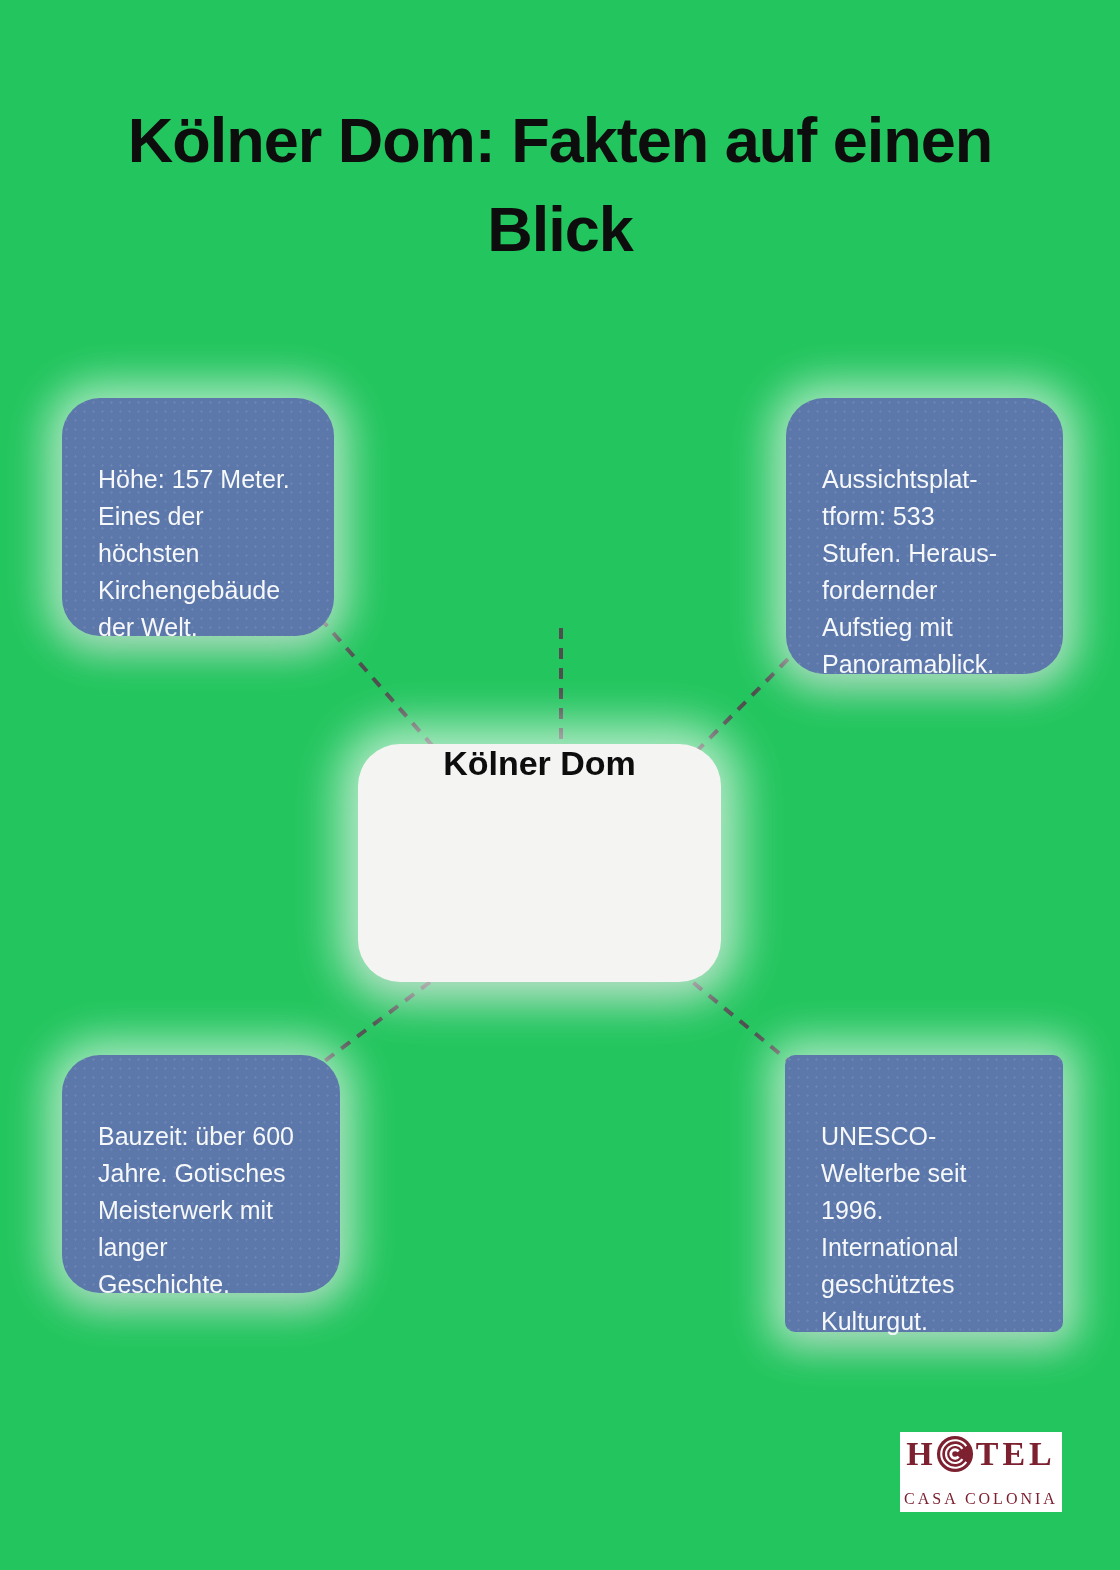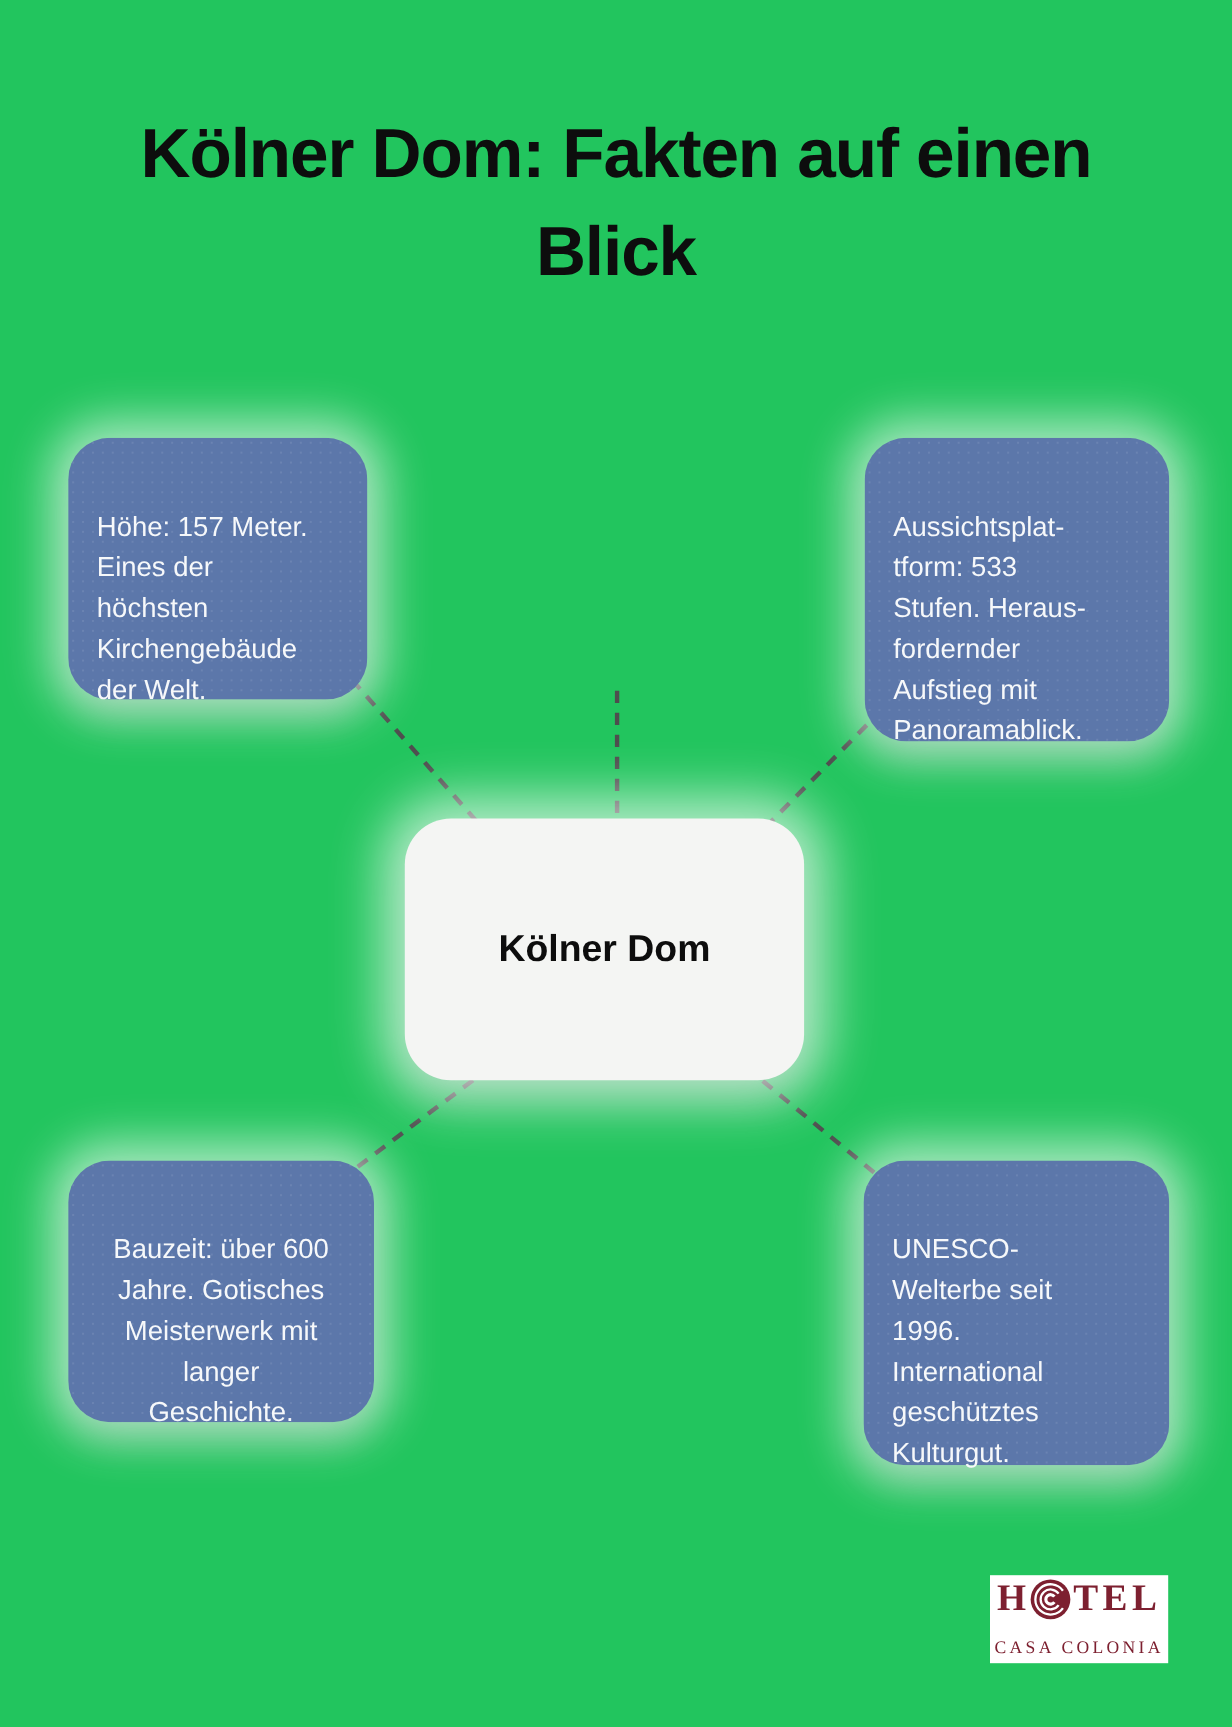--- a/index.html
+++ b/index.html
@@ -41,35 +41,34 @@
     border-radius: 38px;
     box-sizing: border-box;
   }
   .fact {
     background-color: #5c77aa;
     background-image: radial-gradient(rgba(255,255,255,0.09) 1px, transparent 1.4px);
     background-size: 9px 9px;
     color: #f6f8fa;
     font-size: 25px;
     line-height: 37px;
-    padding: 26px 26px;
+    padding: 26px 36px;
     white-space: pre-line;
     box-shadow: 0 0 42px 16px rgba(255,255,255,0.60), 0 18px 34px -8px rgba(120,130,128,0.30);
   }
   .fact-tl { left: 62px;  top: 398px;  width: 272px; height: 238px; }
   .fact-tc { left: 425px; top: 398px;  width: 272px; height: 238px; }
   .fact-tr { left: 786px; top: 398px;  width: 277px; height: 276px; }
-  .fact-bl { left: 62px;  top: 1055px; width: 278px; height: 238px; text-align: center; }
-  .fact-br { left: 785px; top: 1055px; width: 278px; height: 277px; }
+  .fact-bl { left: 62px;  top: 1055px; width: 278px; height: 238px; }
+  .fact-br { left: 785px; top: 1055px; width: 278px; height: 277px; border-radius: 10px; }
   .center-node {
-    left: 368px; top: 744px; width: 363px; height: 238px;
+    left: 358px; top: 744px; width: 363px; height: 238px;
     background: #f4f5f3;
     border-radius: 42px;
     display: flex;
-    align-items: center;
     justify-content: center;
     font-size: 34px;
     font-weight: 700;
     color: #0d0d0d;
     box-shadow: 0 0 46px 20px rgba(255,255,255,0.65), 0 20px 36px -10px rgba(120,130,128,0.30);
   }
   .logo {
     position: absolute;
     left: 900px; top: 1432px;
     width: 162px; height: 80px;

